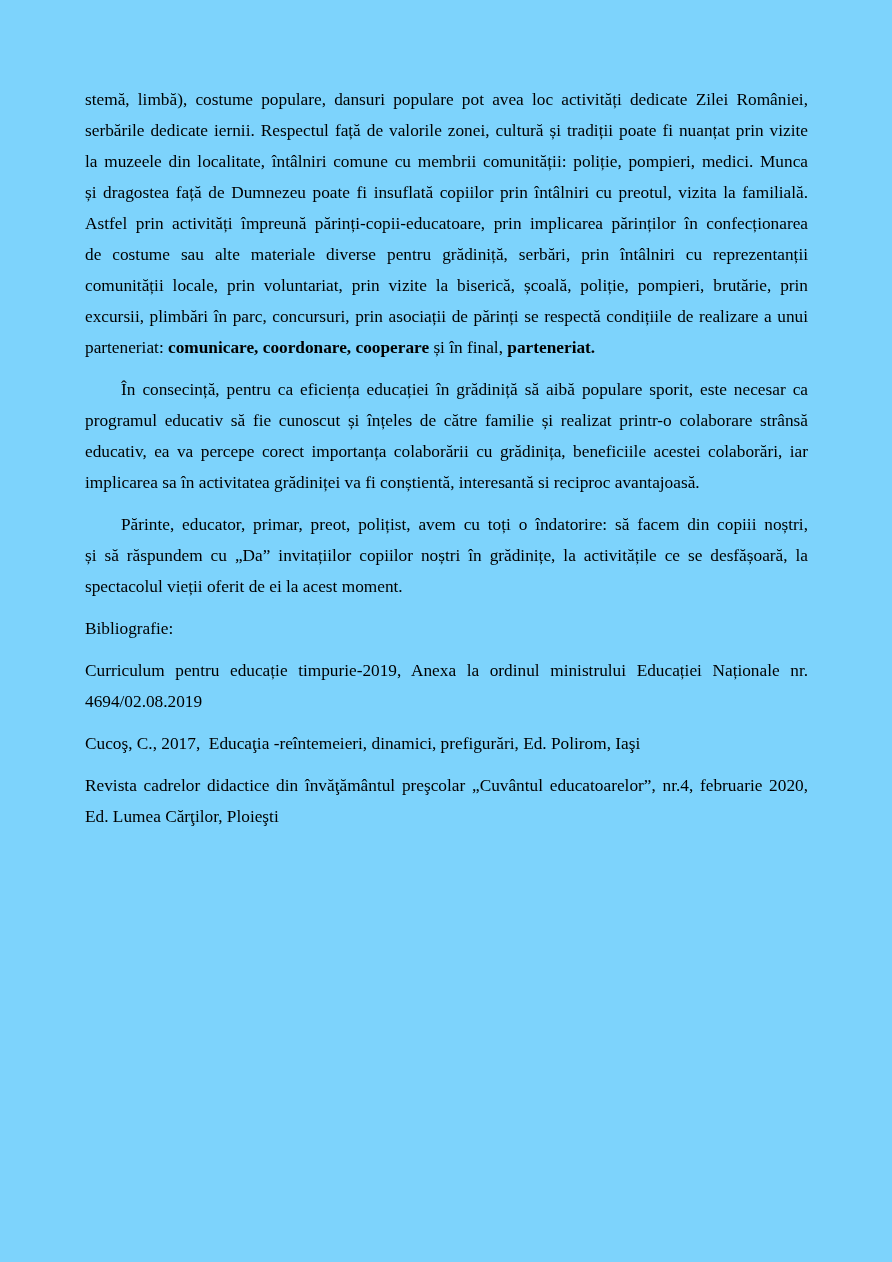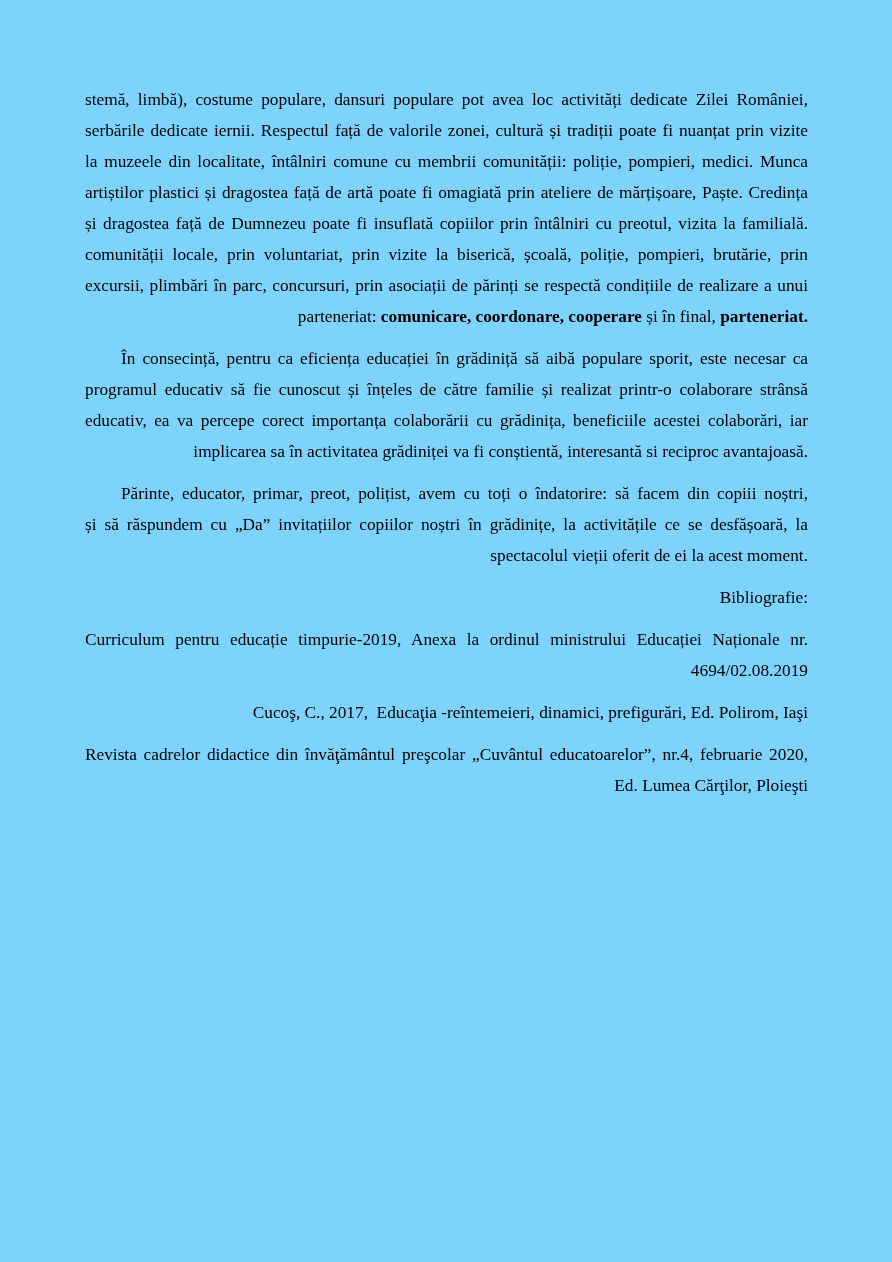--- a/index.html
+++ b/index.html
@@ -20,42 +20,43 @@
     font-size: 17.3px;
     line-height: 31px;
   }
   .paragraph {
     margin: 0 0 11px 0;
   }
   .paragraph.indent-first .line:first-child {
     text-indent: 36px;
   }
   .line {
-    text-align: right;
+    text-align: left;
     white-space: normal;
   }
   .line.just {
     text-align: justify;
     text-align-last: justify;
   }
   .seg-bold {
     font-weight: bold;
   }
 </style>
 </head>
 <body>
 
 <div class="page">
   <div id="doc-body">
       <div class="paragraph">
         <div class="line just"><span class="seg">stemă, limbă), costume populare, dansuri populare pot avea loc activități dedicate Zilei României,</span></div>
         <div class="line just"><span class="seg">serbările dedicate iernii. Respectul față de valorile zonei, cultură și tradiții poate fi nuanțat prin vizite</span></div>
         <div class="line just"><span class="seg">la muzeele din localitate, întâlniri comune cu membrii comunității: poliție, pompieri, medici. Munca</span></div>
-        <div class="line just"><span class="seg">artiștilor plastici și dragostea față de artă poate fi omagiată prin ateliere de mărțișoare, Paște. Credința</span></div>
         <div class="line just"><span class="seg">și dragostea față de Dumnezeu poate fi insuflată copiilor prin întâlniri cu preotul, vizita la familială.</span></div>
+        <div class="line just"><span class="seg">Astfel prin activități împreună părinți-copii-educatoare, prin implicarea părinților în confecționarea</span></div>
+        <div class="line just"><span class="seg">de costume sau alte materiale diverse pentru grădiniță, serbări, prin întâlniri cu reprezentanții</span></div>
         <div class="line just"><span class="seg">comunității locale, prin voluntariat, prin vizite la biserică, școală, poliție, pompieri, brutărie, prin</span></div>
         <div class="line just"><span class="seg">excursii, plimbări în parc, concursuri, prin asociații de părinți se respectă condițiile de realizare a unui</span></div>
         <div class="line"><span class="seg">parteneriat: </span><span class="seg-bold">comunicare, coordonare, cooperare</span><span class="seg"> și în final, </span><span class="seg-bold">parteneriat.</span></div>
       </div>
       <div class="paragraph indent-first">
         <div class="line just"><span class="seg">În consecință, pentru ca eficiența educației în grădiniță să aibă populare sporit, este necesar ca</span></div>
         <div class="line just"><span class="seg">programul educativ să fie cunoscut și înțeles de către familie și realizat printr-o colaborare strânsă</span></div>
         <div class="line just"><span class="seg">educativ, ea va percepe corect importanța colaborării cu grădinița, beneficiile acestei colaborări, iar</span></div>
         <div class="line"><span class="seg">implicarea sa în activitatea grădiniței va fi conștientă, interesantă si reciproc avantajoasă.</span></div>
       </div>

